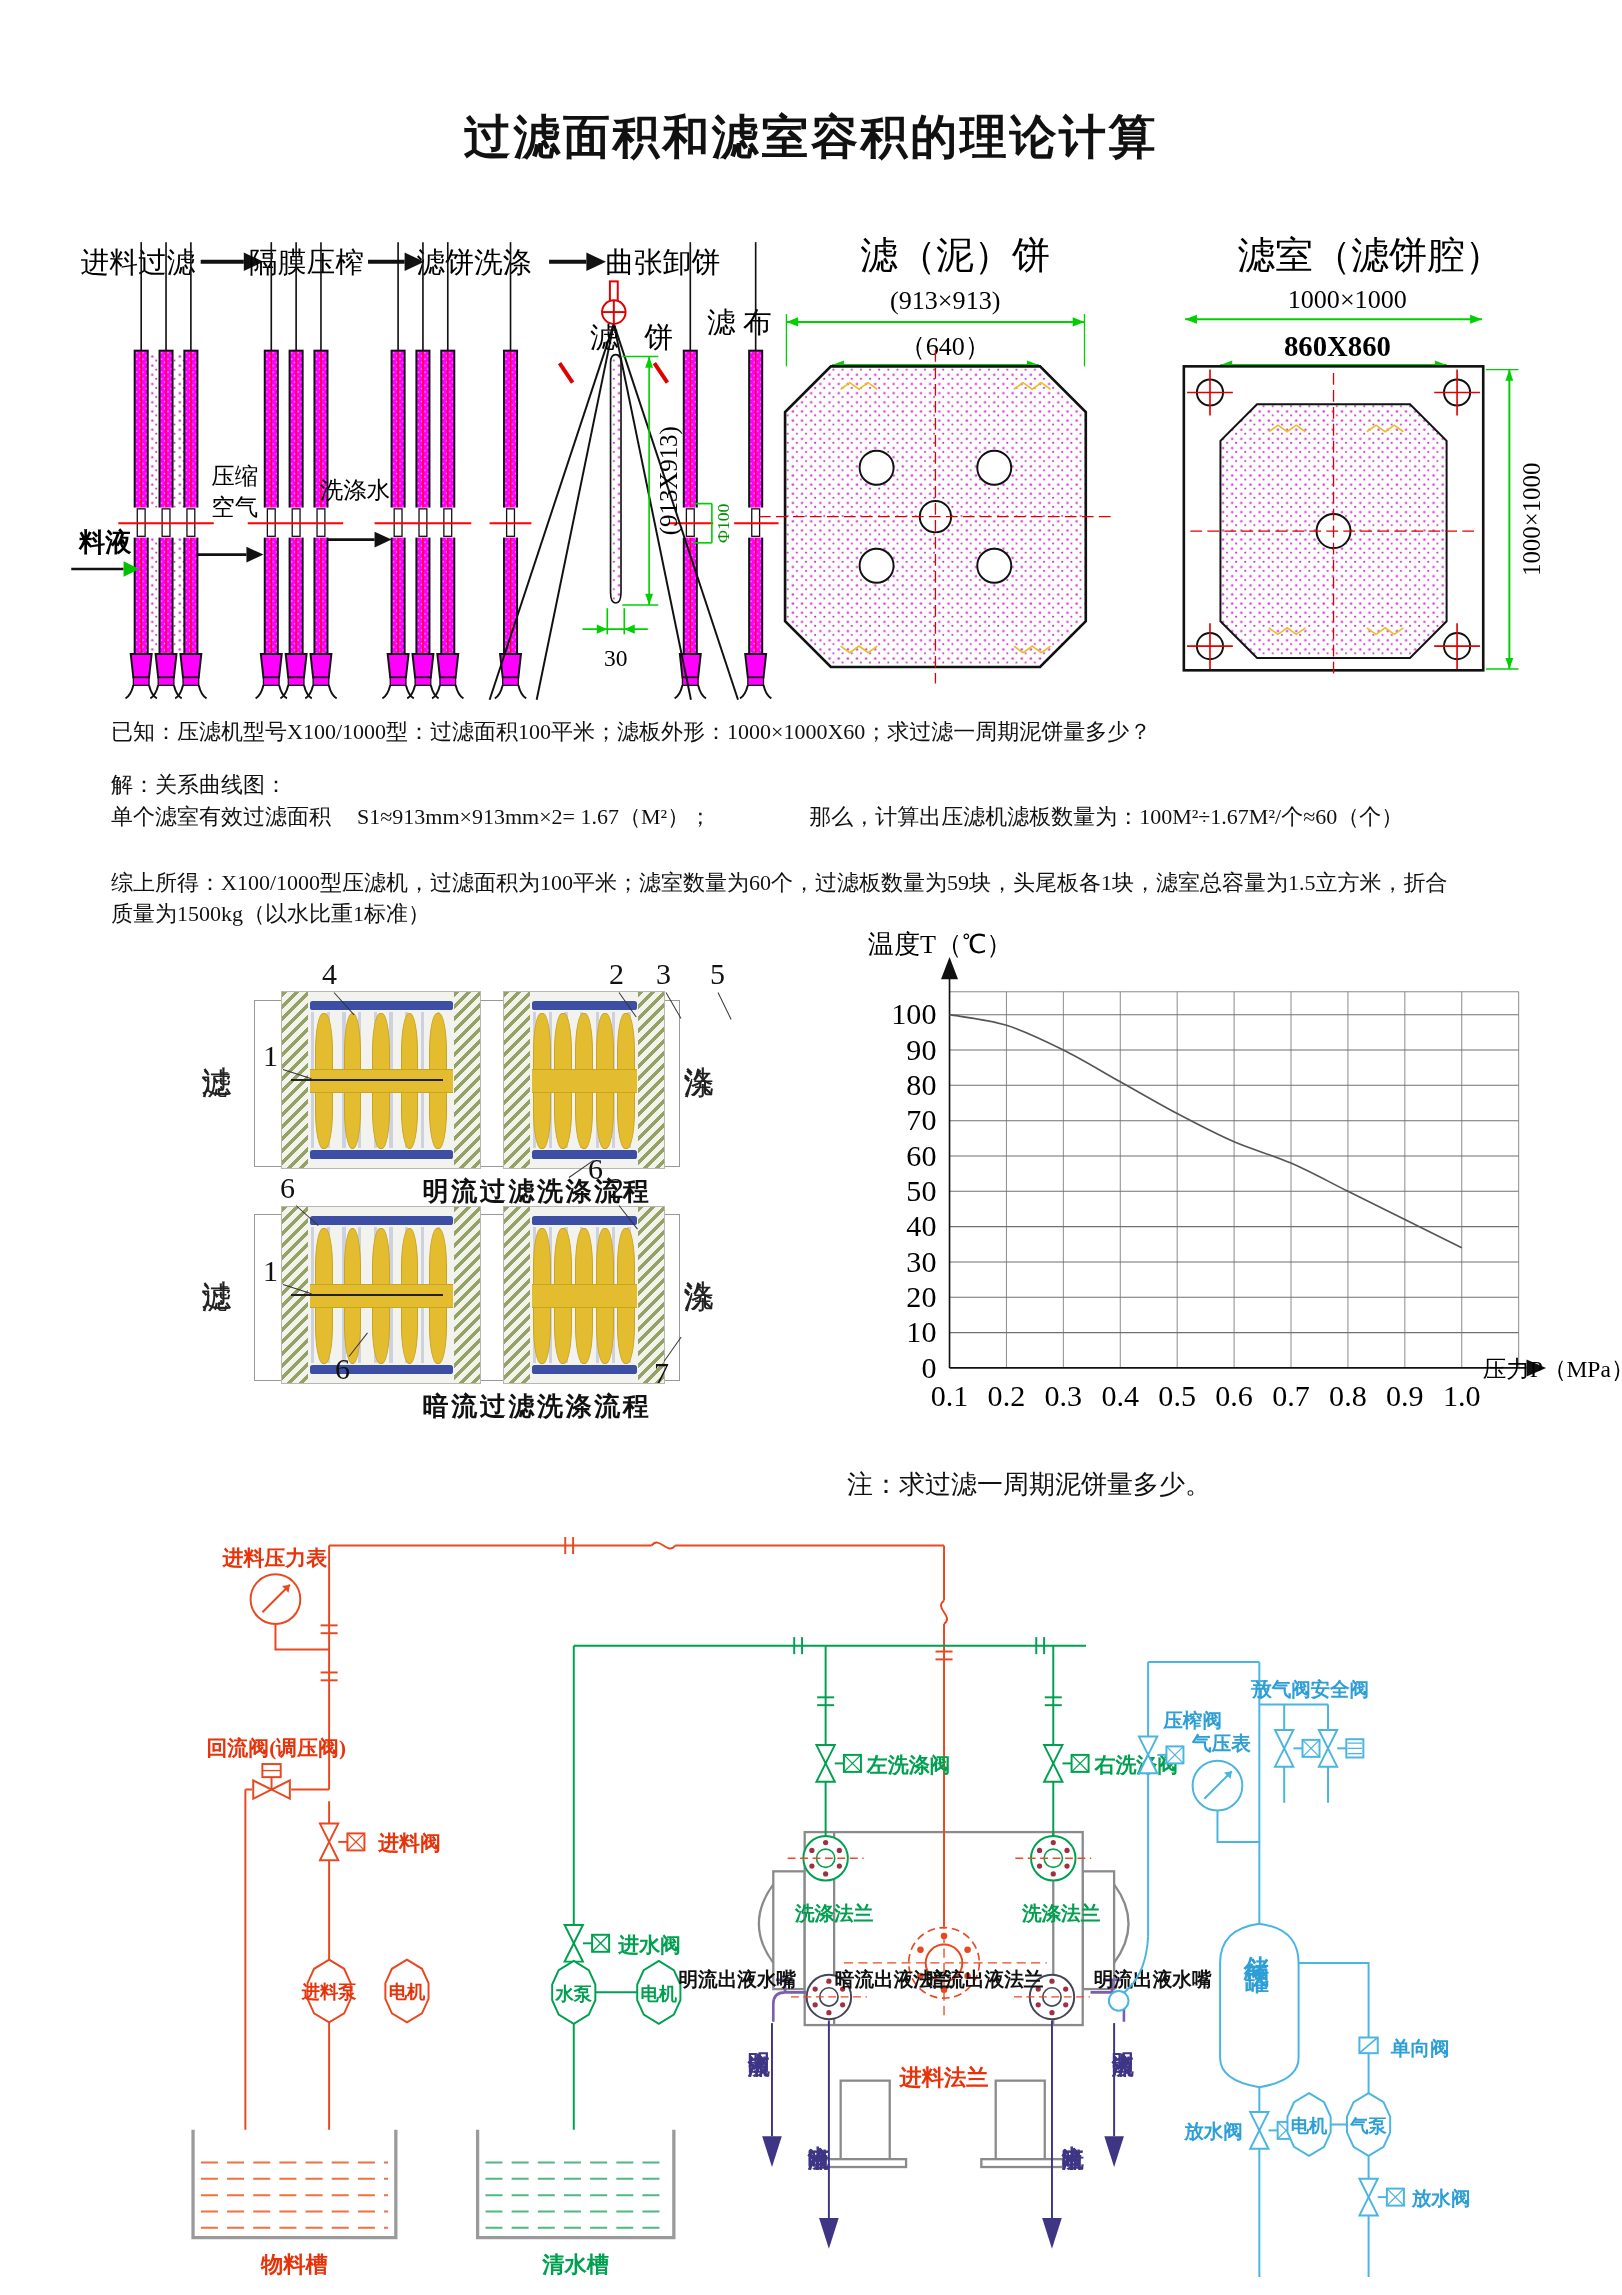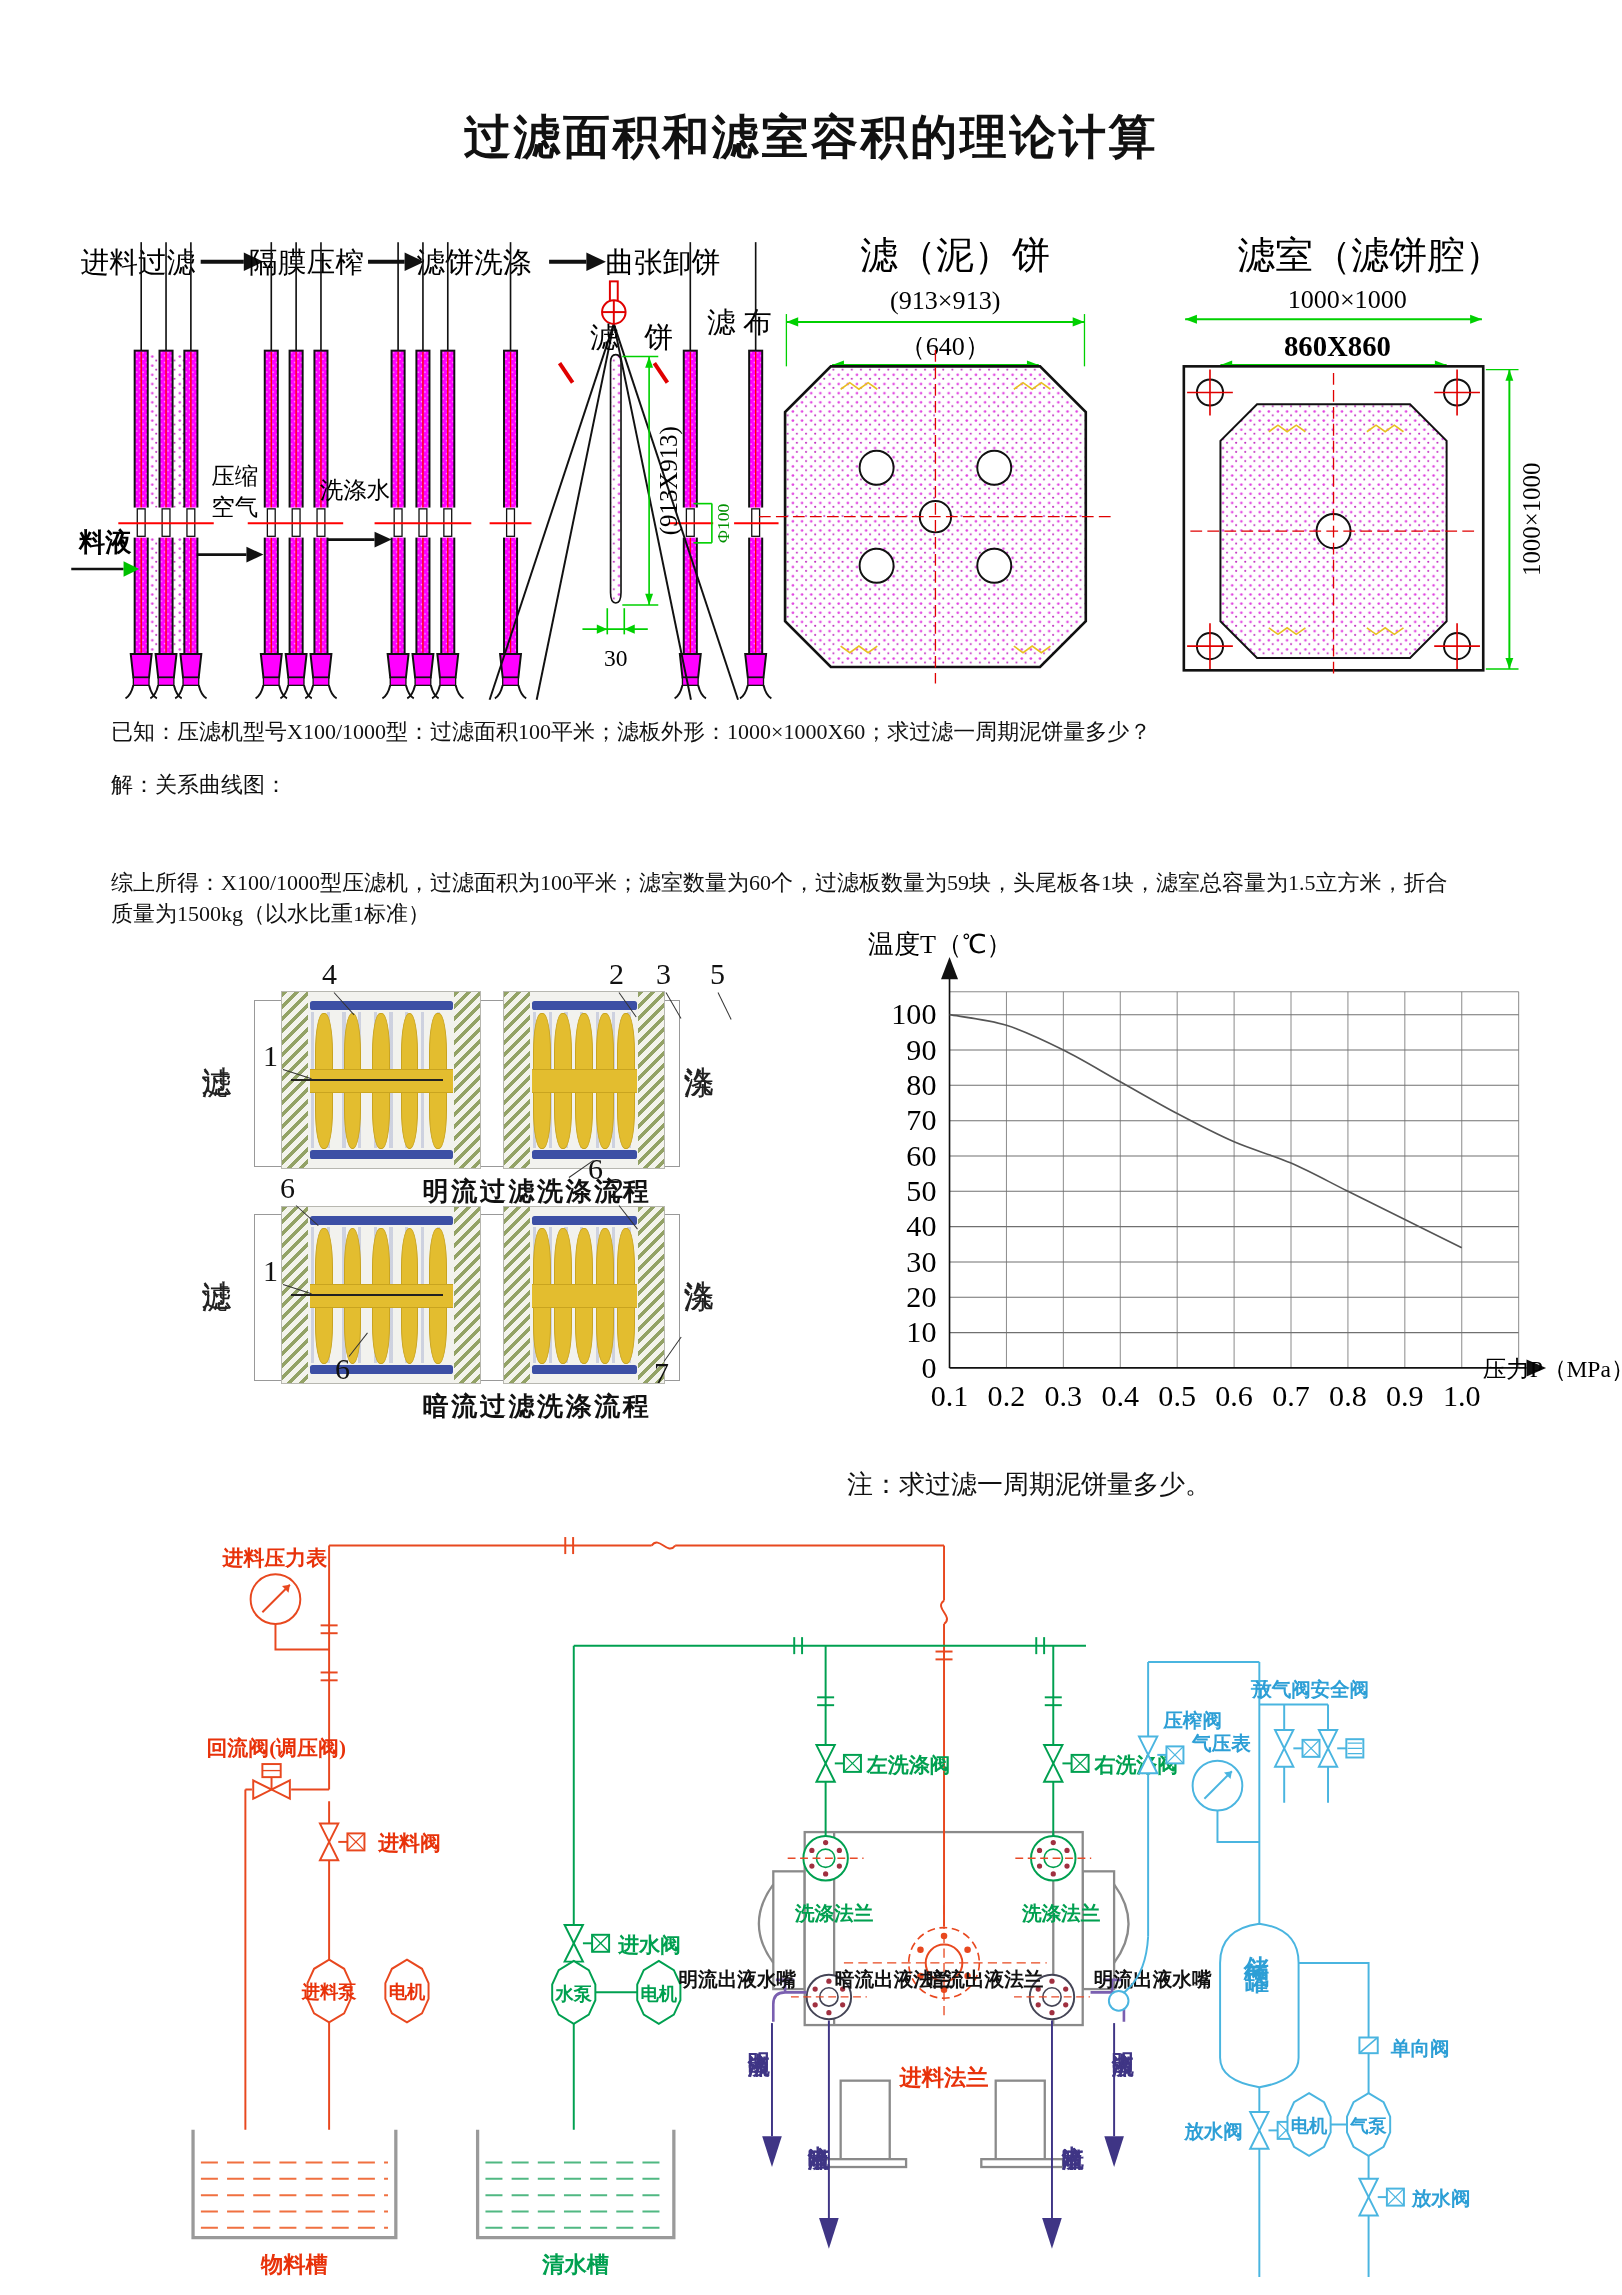--- a/index.html
+++ b/index.html
@@ -220,20 +220,23 @@
     <line x1="2248" y1="235" x2="2248" y2="693" stroke="#00d000" stroke-width="3"></line>
     <line x1="2212" y1="235" x2="2262" y2="235" stroke="#00d000" stroke-width="2"></line>
     <line x1="2212" y1="693" x2="2262" y2="693" stroke="#00d000" stroke-width="2"></line>
     <polygon points="2242,252 2254,252 2248,235" fill="#00d000"></polygon>
       <polygon points="2242,676 2254,676 2248,693" fill="#00d000"></polygon>
     <text transform="translate(2295,464) rotate(-90)" text-anchor="middle" font-size="38">1000×1000</text>
   </svg>
 
   <div class="abs prob" style="left:111px;top:717px">已知：压滤机型号X100/1000型：过滤面积100平米；滤板外形：1000×1000X60；求过滤一周期泥饼量多少？</div>
   <div class="abs prob" style="left:111px;top:770px">解：关系曲线图：</div>
+  <div class="abs prob" style="left:111px;top:802px">
+    <span>单个滤室有效过滤面积</span><span style="margin-left:26px">S1≈913mm×913mm×2= 1.67（M²）；</span><span style="margin-left:98px">那么，计算出压滤机滤板数量为：100M²÷1.67M²/个≈60（个）</span>
+  </div>
   <div class="abs prob" style="left:111px;top:868px">综上所得：X100/1000型压滤机，过滤面积为100平米；滤室数量为60个，过滤板数量为59块，头尾板各1块，滤室总容量为1.5立方米，折合</div>
   <div class="abs prob" style="left:111px;top:899px">质量为1500kg（以水比重1标准）</div>
 
   <div class="bracket" style="left:254px;top:1000px;width:424px;height:165px"></div>
   <div class="fd-block" style="left:281px;top:991px;width:200px;height:178px">
     <div class="hatch l"></div>
       <div class="hatch r"></div>
     <div class="bar top"></div>
       <div class="bar bot"></div>
     <div class="lobes">

